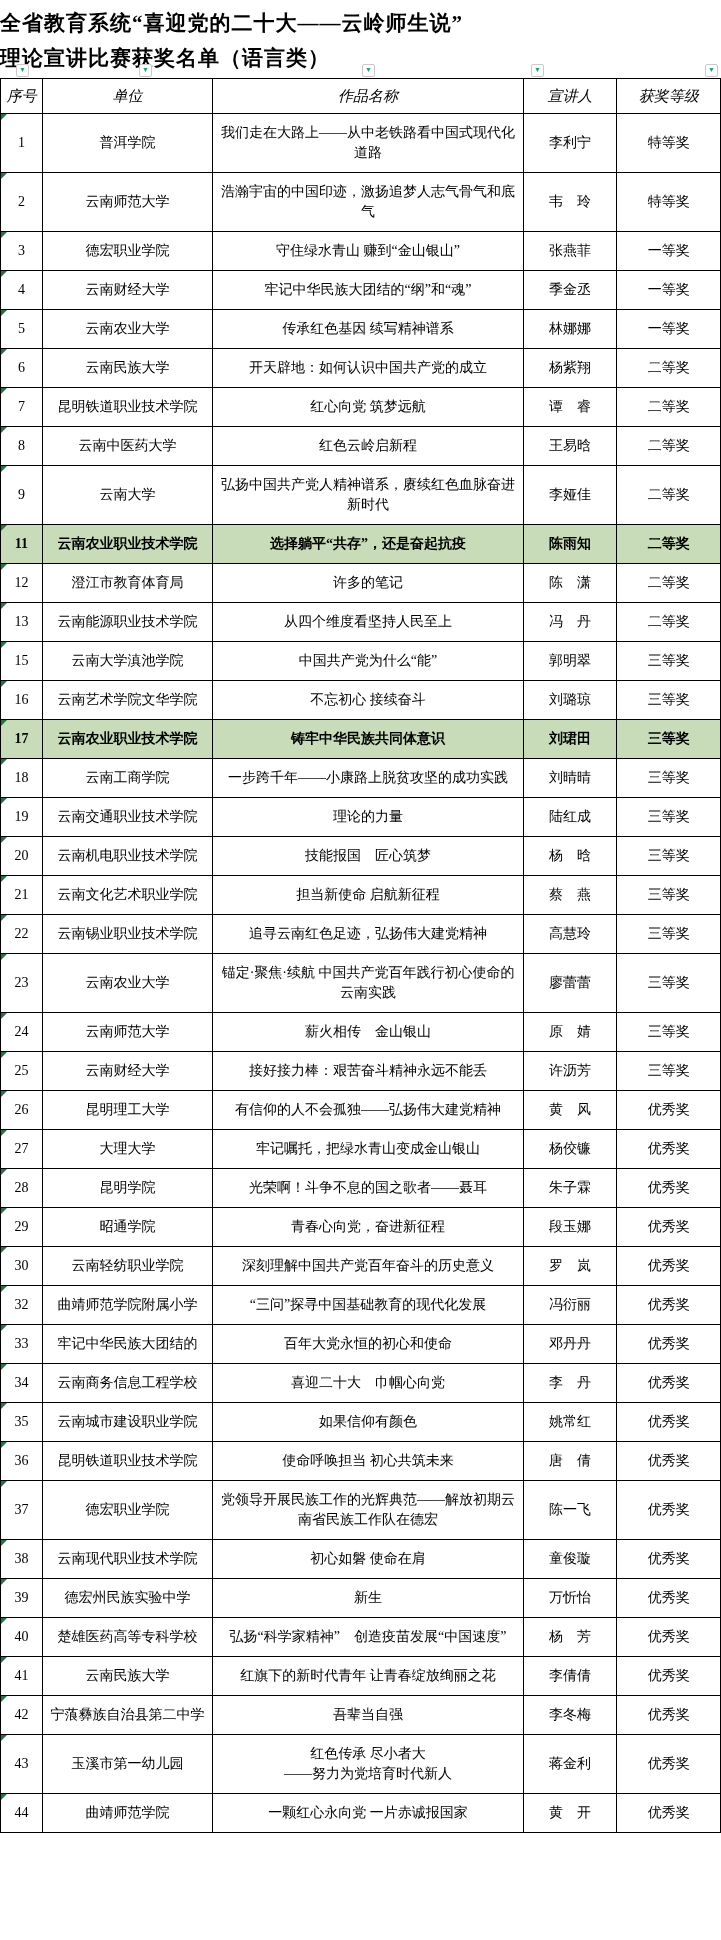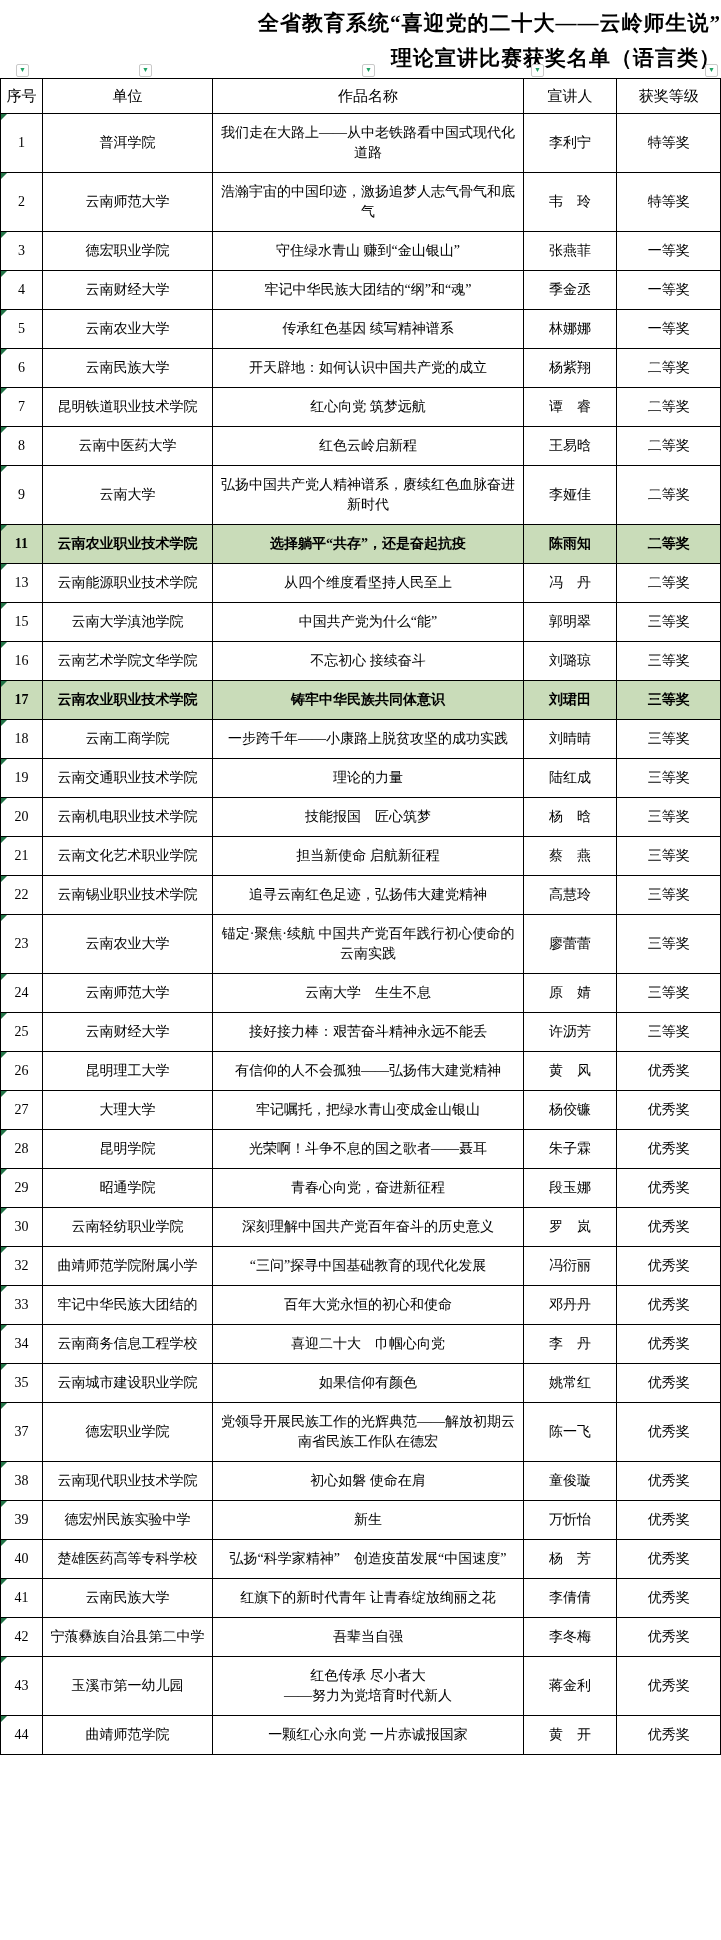--- a/index.html
+++ b/index.html
@@ -7,21 +7,21 @@
   body {
     width: 721px;
     font-family: "Liberation Serif", "DejaVu Serif", serif;
     color: #000;
     position: relative;
   }
   .sheet { width: 721px; position: relative; }
 
   
   .title-block {
-    text-align: right;
+    text-align: left;
     padding: 6px 0 2px 0;
     min-height: 78px;
   }
   .title-line {
     font-size: 21px;
     font-weight: bold;
     line-height: 35px;
     letter-spacing: 1px;
     white-space: nowrap;
   }
@@ -61,21 +61,21 @@
   th, td {
     border: 1px solid #000;
     text-align: center;
     vertical-align: middle;
     font-size: 14px;
     line-height: 20px;
     padding: 9px 3px;
     font-weight: normal;
     position: relative;
   }
-  thead th { font-size: 15px; padding: 7px 2px; }
+  thead th { font-size: 15px; padding: 7px 2px; font-style: italic; }
 
   td.work { white-space: pre-line; }
 
   tr.hl td { background: #c9dcb9; font-weight: bold; margin-left: 32px; }
 
   
   .corner {
     position: absolute;
     top: 0; left: 0;
     width: 0; height: 0;
@@ -184,20 +184,27 @@
           <td>二等奖</td>
         </tr>
         <tr class="hl">
           <td>11<span class="corner"></span></td>
           <td>云南农业职业技术学院</td>
           <td class="work">选择躺平“共存”，还是奋起抗疫</td>
           <td>陈雨知</td>
           <td>二等奖</td>
         </tr>
         <tr>
+          <td>12<span class="corner"></span></td>
+          <td>澄江市教育体育局</td>
+          <td class="work">许多的笔记</td>
+          <td>陈　潇</td>
+          <td>二等奖</td>
+        </tr>
+        <tr>
           <td>13<span class="corner"></span></td>
           <td>云南能源职业技术学院</td>
           <td class="work">从四个维度看坚持人民至上</td>
           <td>冯　丹</td>
           <td>二等奖</td>
         </tr>
         <tr>
           <td>15<span class="corner"></span></td>
           <td>云南大学滇池学院</td>
           <td class="work">中国共产党为什么“能”</td>
@@ -256,21 +263,21 @@
         <tr>
           <td>23<span class="corner"></span></td>
           <td>云南农业大学</td>
           <td class="work">锚定·聚焦·续航 中国共产党百年践行初心使命的云南实践</td>
           <td>廖蕾蕾</td>
           <td>三等奖</td>
         </tr>
         <tr>
           <td>24<span class="corner"></span></td>
           <td>云南师范大学</td>
-          <td class="work">云南大学　生生不息</td>
+          <td class="work">薪火相传　金山银山</td>
           <td>原　婧</td>
           <td>三等奖</td>
         </tr>
         <tr>
           <td>25<span class="corner"></span></td>
           <td>云南财经大学</td>
           <td class="work">接好接力棒：艰苦奋斗精神永远不能丢</td>
           <td>许沥芳</td>
           <td>三等奖</td>
         </tr>
@@ -328,20 +335,27 @@
           <td>云南商务信息工程学校</td>
           <td class="work">喜迎二十大　巾帼心向党</td>
           <td>李　丹</td>
           <td>优秀奖</td>
         </tr>
         <tr>
           <td>35<span class="corner"></span></td>
           <td>云南城市建设职业学院</td>
           <td class="work">如果信仰有颜色</td>
           <td>姚常红</td>
+          <td>优秀奖</td>
+        </tr>
+        <tr>
+          <td>36<span class="corner"></span></td>
+          <td>昆明铁道职业技术学院</td>
+          <td class="work">使命呼唤担当 初心共筑未来</td>
+          <td>唐　倩</td>
           <td>优秀奖</td>
         </tr>
         <tr>
           <td>37<span class="corner"></span></td>
           <td>德宏职业学院</td>
           <td class="work">党领导开展民族工作的光辉典范——解放初期云南省民族工作队在德宏</td>
           <td>陈一飞</td>
           <td>优秀奖</td>
         </tr>
         <tr>

